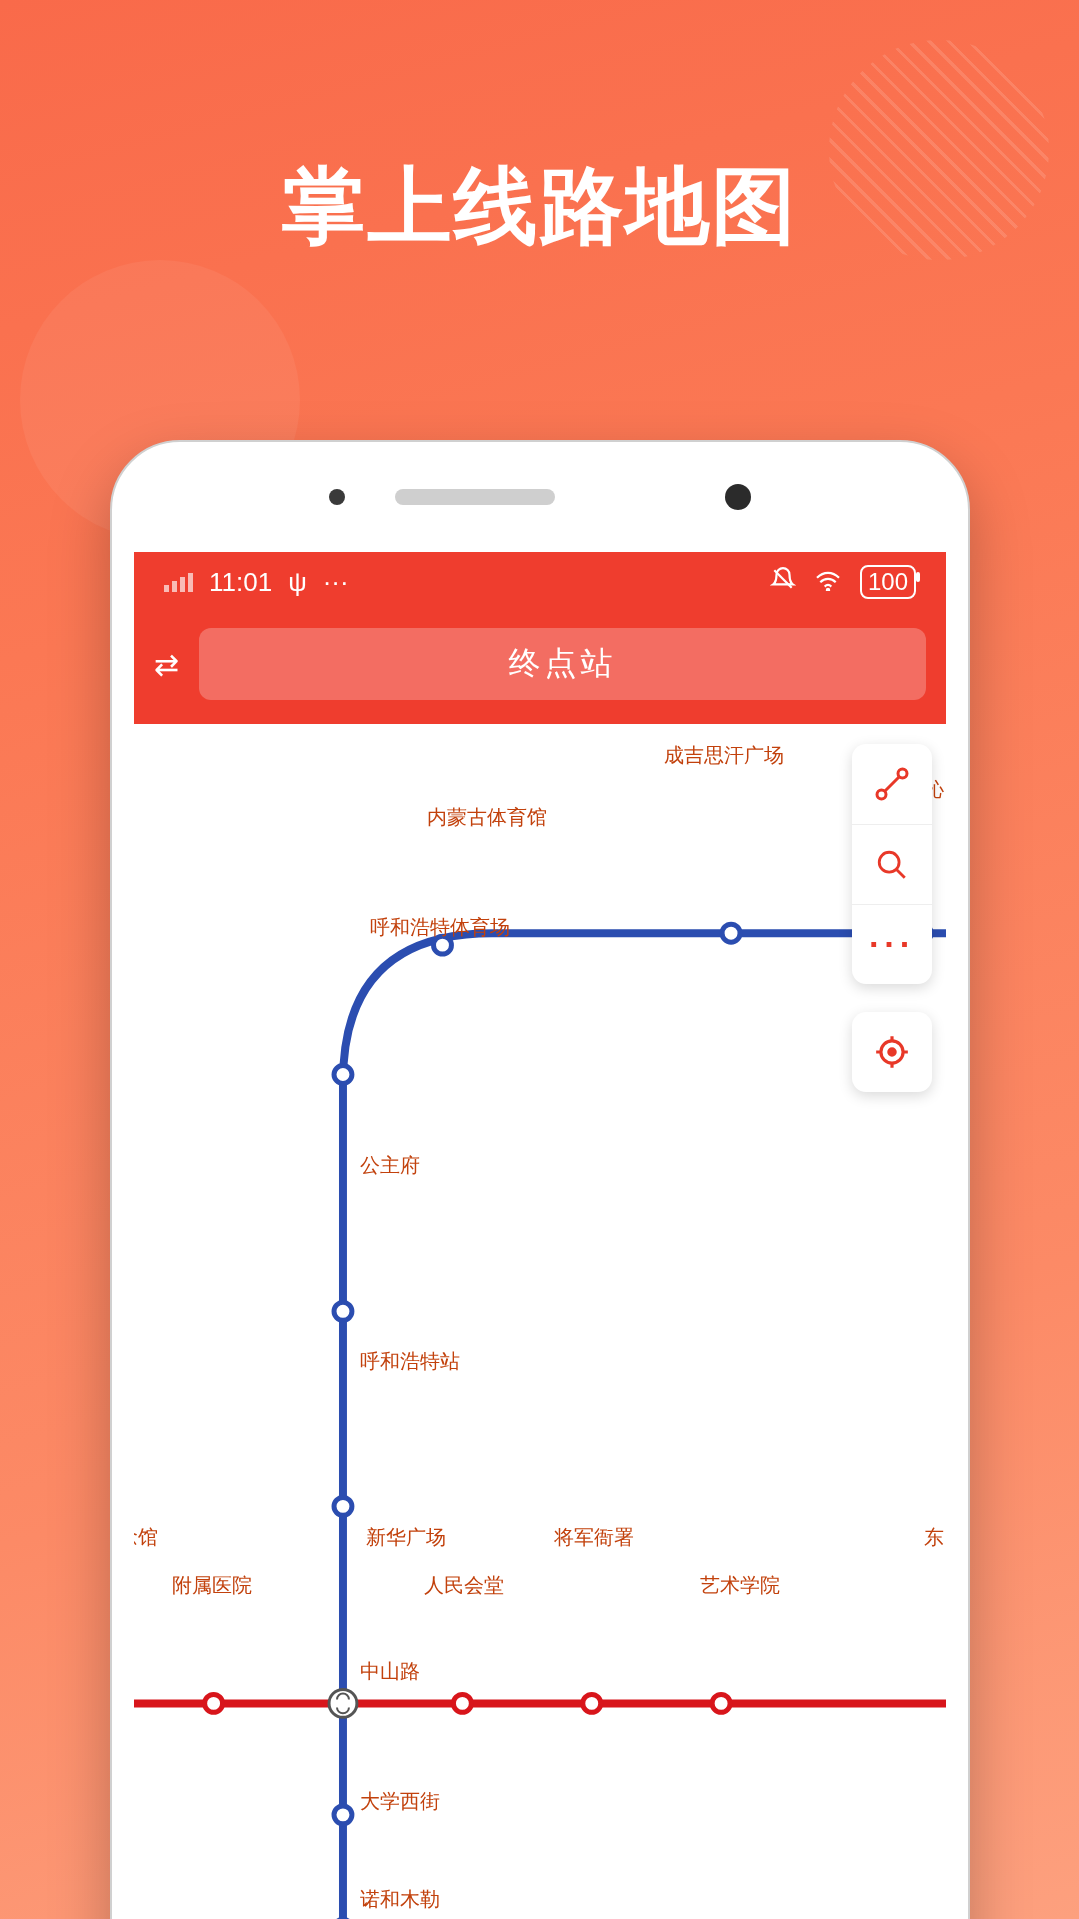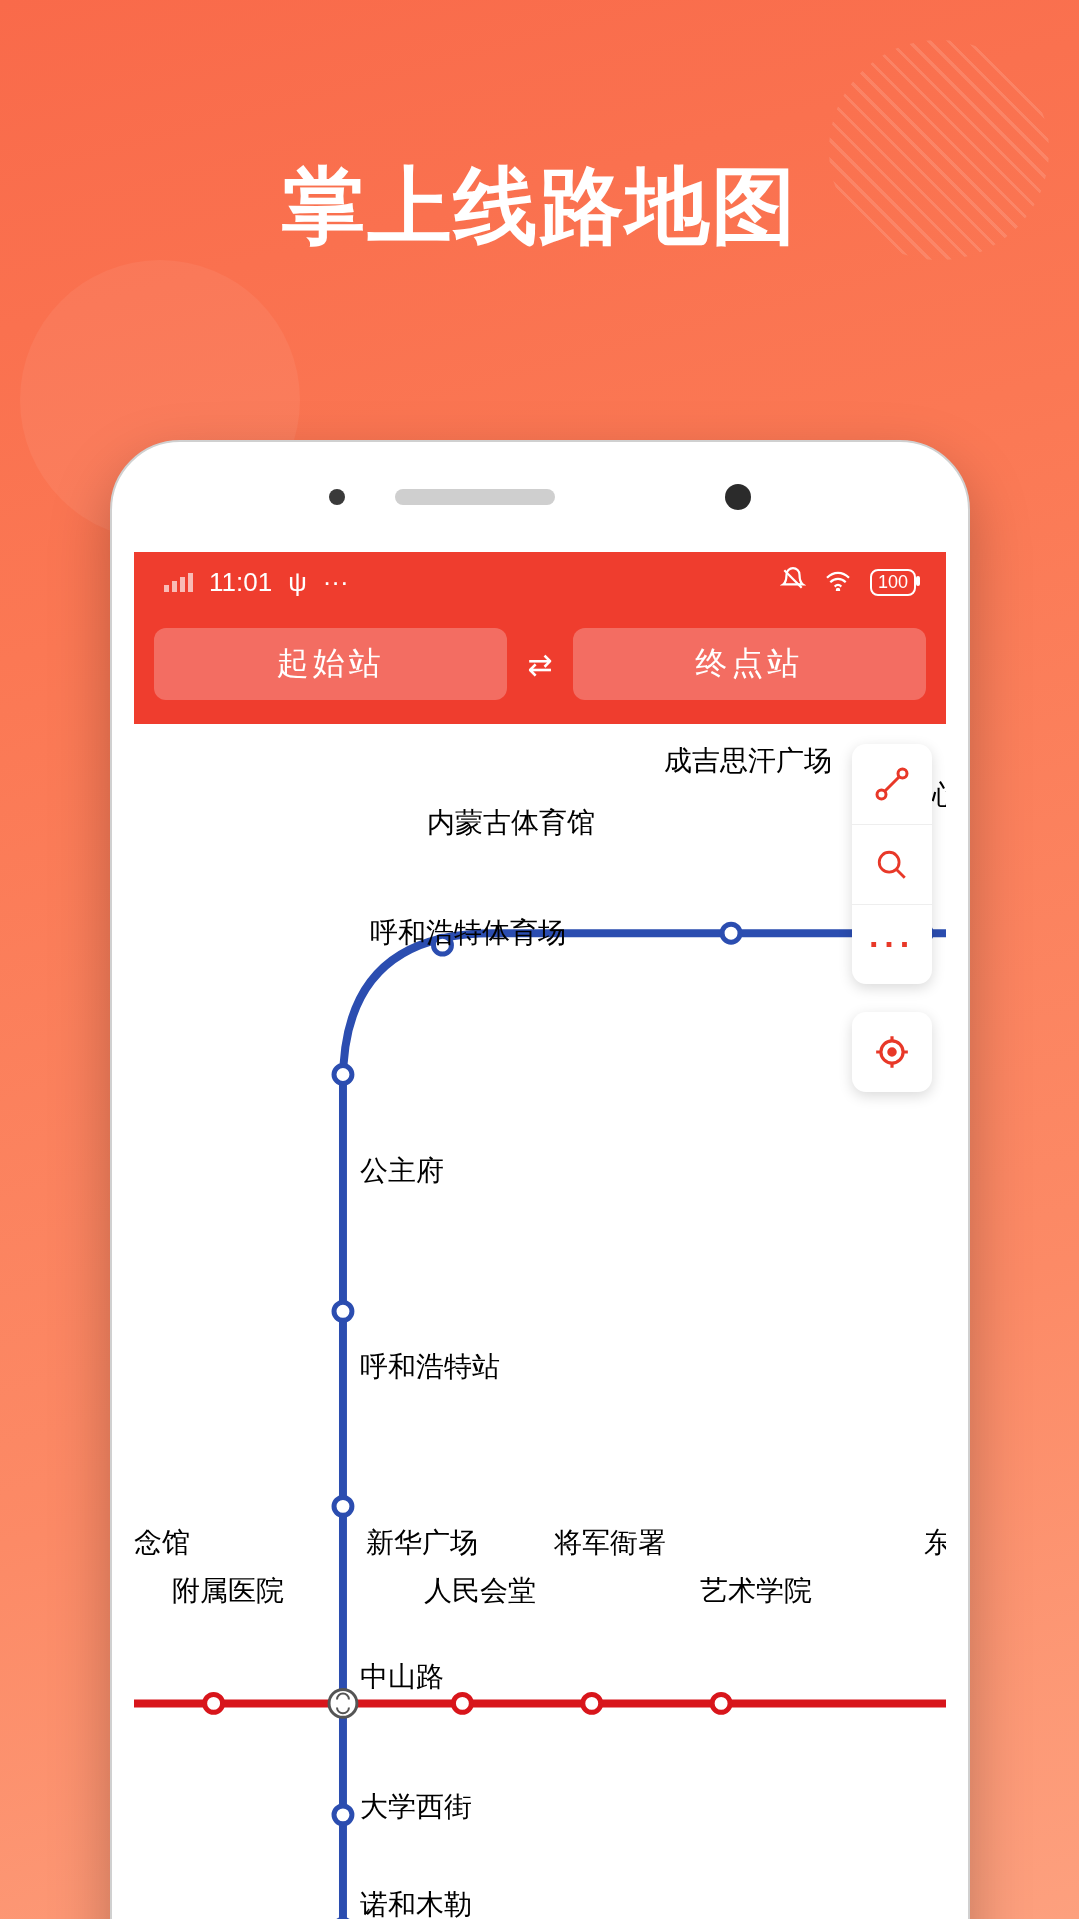--- a/index.html
+++ b/index.html
@@ -51,21 +51,21 @@
     display: flex; align-items: center; padding: 0 30px;
     font-size: 26px;
   }
   .status-left { display: flex; align-items: center; gap: 16px; }
   .sig { display: inline-flex; gap: 3px; align-items: flex-end; opacity: 0.65; }
   .sig i { width: 5px; background: #fff; display: block; }
   .sig i:nth-child(1){height:7px} .sig i:nth-child(2){height:11px}
   .sig i:nth-child(3){height:15px} .sig i:nth-child(4){height:19px}
   .status-right { margin-left: auto; display: flex; align-items: center; gap: 18px; }
   .battery {
-    border: 2px solid #fff; border-radius: 8px; padding: 1px 6px; font-size: 18px;
+    border: 2px solid #fff; border-radius: 8px; padding: 1px 6px; font-size: 24px;
     position: relative;
   }
   .battery::after { content:""; position:absolute; right:-6px; top:5px; width:4px; height:10px; background:#fff; border-radius:2px;}
 
   
   .route-header {
     background: #ef3d2e; padding: 16px 20px 24px; display: flex; align-items: center; gap: 20px;
   }
   .station-btn {
     flex: 1; height: 72px; border-radius: 12px;
@@ -75,21 +75,21 @@
   }
   .swap-icon { color: #fff; font-size: 30px; }
 
   
   .map-area {
     position: absolute; top: 172px; left: 0; right: 0; bottom: 0; background: #fff;
     overflow: hidden;
   }
   .map-svg { position: absolute; inset: 0; width: 100%; height: 100%; }
   .station-label {
-    position: absolute; font-size: 28px; color: #000000; white-space: nowrap;
+    position: absolute; font-size: 20px; color: #c2410c; white-space: nowrap;
   }
 
   
   .tool-panel {
     position: absolute; top: 20px; right: 14px; width: 80px;
     background: #fff; border-radius: 14px; box-shadow: 0 4px 14px rgba(0,0,0,0.15);
     display: flex; flex-direction: column;
   }
   .tool-panel .tbtn {
     height: 80px; display:flex; align-items:center; justify-content:center;
@@ -145,23 +145,20 @@
                 <path d="M5 12c4-4 10-4 14 0"></path>
                 <path d="M9 16c2-2 4-2 6 0"></path>
                 <circle cx="12" cy="19" r="1" fill="#fff"></circle>
               </svg>
           </span>
           <span class="battery">100</span>
         </div>
       </div>
 
       <div class="route-header">
-        <div class="station-btn">
-          <span>起始站</span>
-        </div>
         <span class="swap-icon">⇄</span>
         <div class="station-btn">
           <span>终点站</span>
         </div>
       </div>
 
       <div class="map-area">
         <svg class="map-svg" viewBox="0 0 816 1220">
 
           <path d="M 820 60 L 360 60 Q 210 60 210 210 L 210 1220" stroke="#2b4db0" stroke-width="8" fill="none"></path>

